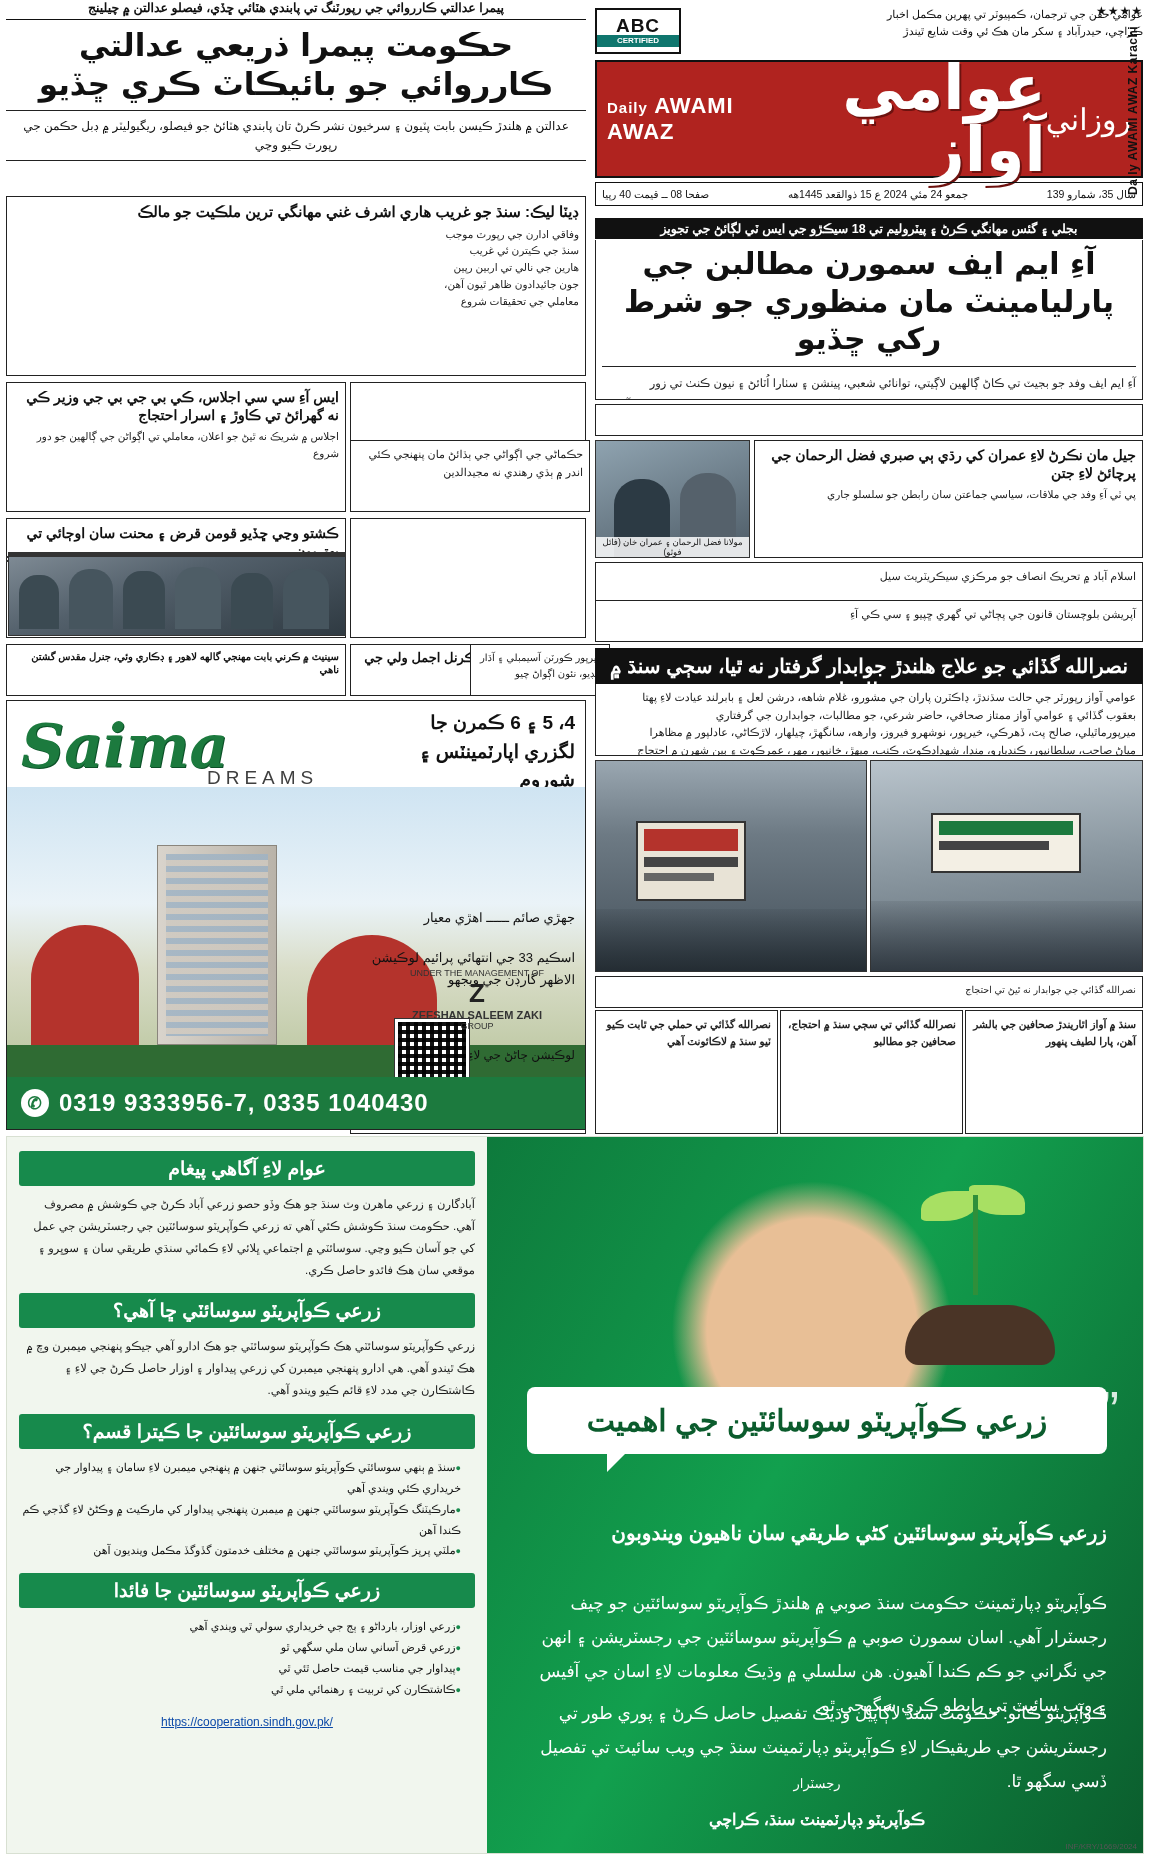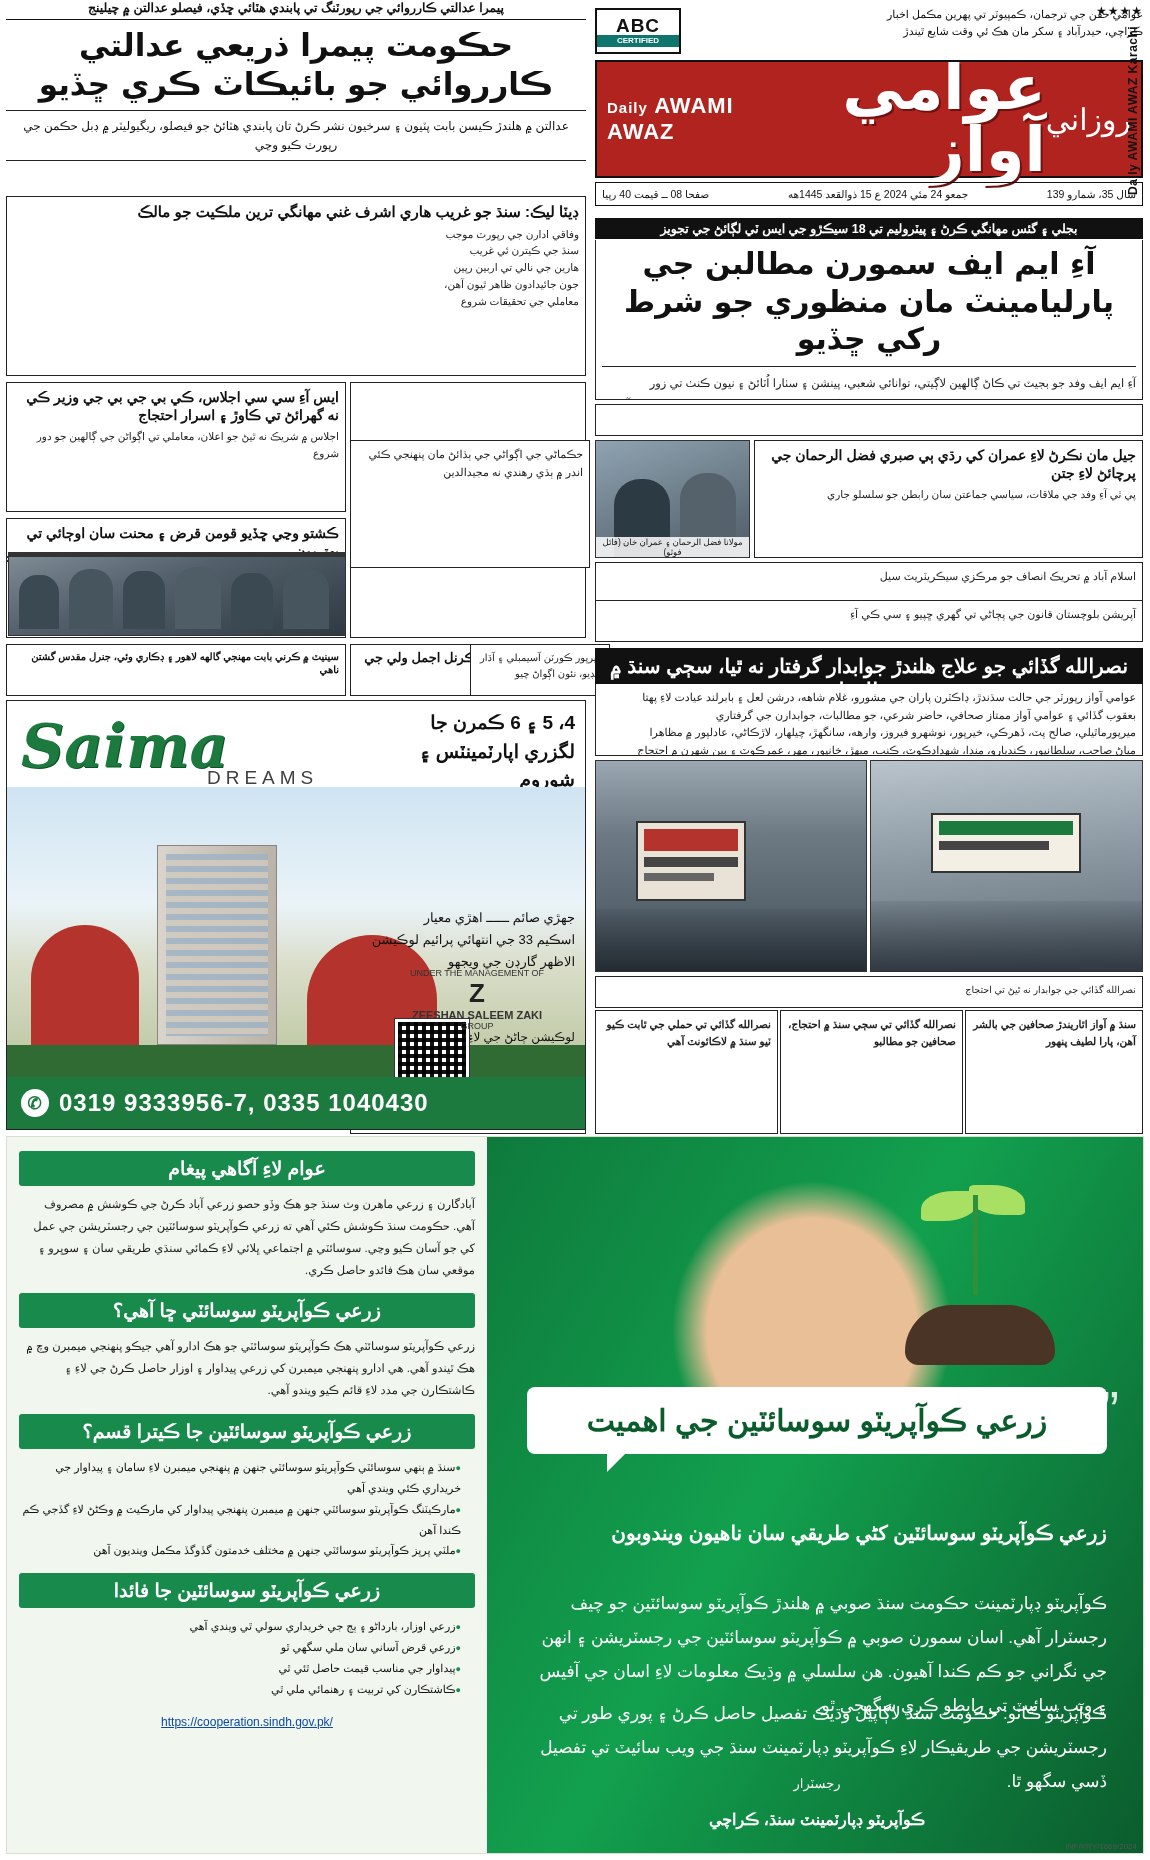--- a/index.html
+++ b/index.html
@@ -341,21 +341,21 @@
 
   <div class="card" style="left:595px; top:562px; width:548px; height:44px;">
     <div class="sub" style="font-size:11px;">اسلام آباد ۾ تحريڪ انصاف جو مرڪزي سيڪريٽريٽ سيل</div>
   </div>
 
   <div class="card" style="left:595px; top:600px; width:548px; height:42px;">
     <div class="sub" style="font-size:11px;">آپريشن بلوچستان قانون جي پڄاڻي تي گهري ڇپيو ۽ سي ڪي آءِ</div>
     <span class="ln s1"></span>
   </div>
 
-  <div class="card" style="left:350px; top:440px; width:240px; height:128px;">
+  <div class="card" style="left:350px; top:440px; width:240px; height:72px;">
     <div class="sub" style="font-size:11px;">حڪماڻي جي اڳواڻي جي ٻڌائڻ مان پنهنجي ڪئي اندر ۾ ٻڌي رهندي نه مجيدالدين</div>
     <span class="ln s1"></span><span class="ln s2"></span><span class="ln s4"></span>
   </div>
 
   <div class="card" style="left:470px; top:644px; width:140px; height:52px;">
     <div class="sub" style="font-size:10px;">خيرپور ڪورٽن آسيمبلي ۽ آڌار ونڊيو، نئون اڳواڻ چيو</div>
   </div>
 
   <div class="blkbar" style="position:absolute; left:595px; top:648px; width:548px; font-size:20px; padding:6px 4px;">نصرالله گڏائي جو علاج هلندڙ جوابدار گرفتار نه ٿيا، سڄي سنڌ ۾ مظاهرا</div>
 
@@ -419,21 +419,21 @@
       <div class="saima-dreams">DREAMS</div>
       <div class="saima-right">4، 5 ۽ 6 ڪمرن جا لگزري اپارٽمينٽس ۽ شوروم</div>
     </div>
     <div class="saima-img">
       <div class="dome"></div>
       <div class="tower"></div>
       <div class="dome2"></div>
       <div class="greenstrip"></div>
       <div class="saima-note">
         <div>جهڙي صائم ــــــ اهڙي معيار</div>
-        <div style="">اسڪيم 33 جي انتهائي پرائيم لوڪيشن</div>
+        <div style="margin-top:18px;">اسڪيم 33 جي انتهائي پرائيم لوڪيشن</div>
         <div>الاظهر گارڊن جي ويجهو</div>
         <div style="margin-top:54px; font-size:12px;">لوڪيشن ڄاڻڻ جي لاءِ اسڪين ڪريو.</div>
       </div>
       <div class="qr"></div>
       <div class="mgmt">
         <div>UNDER THE MANAGEMENT OF</div>
         <div class="zl">Z</div>
         <div style="font-size:11px;font-weight:bold;">ZEESHAN SALEEM ZAKI</div>
         <div style="font-size:9px;">GROUP</div>
       </div>

